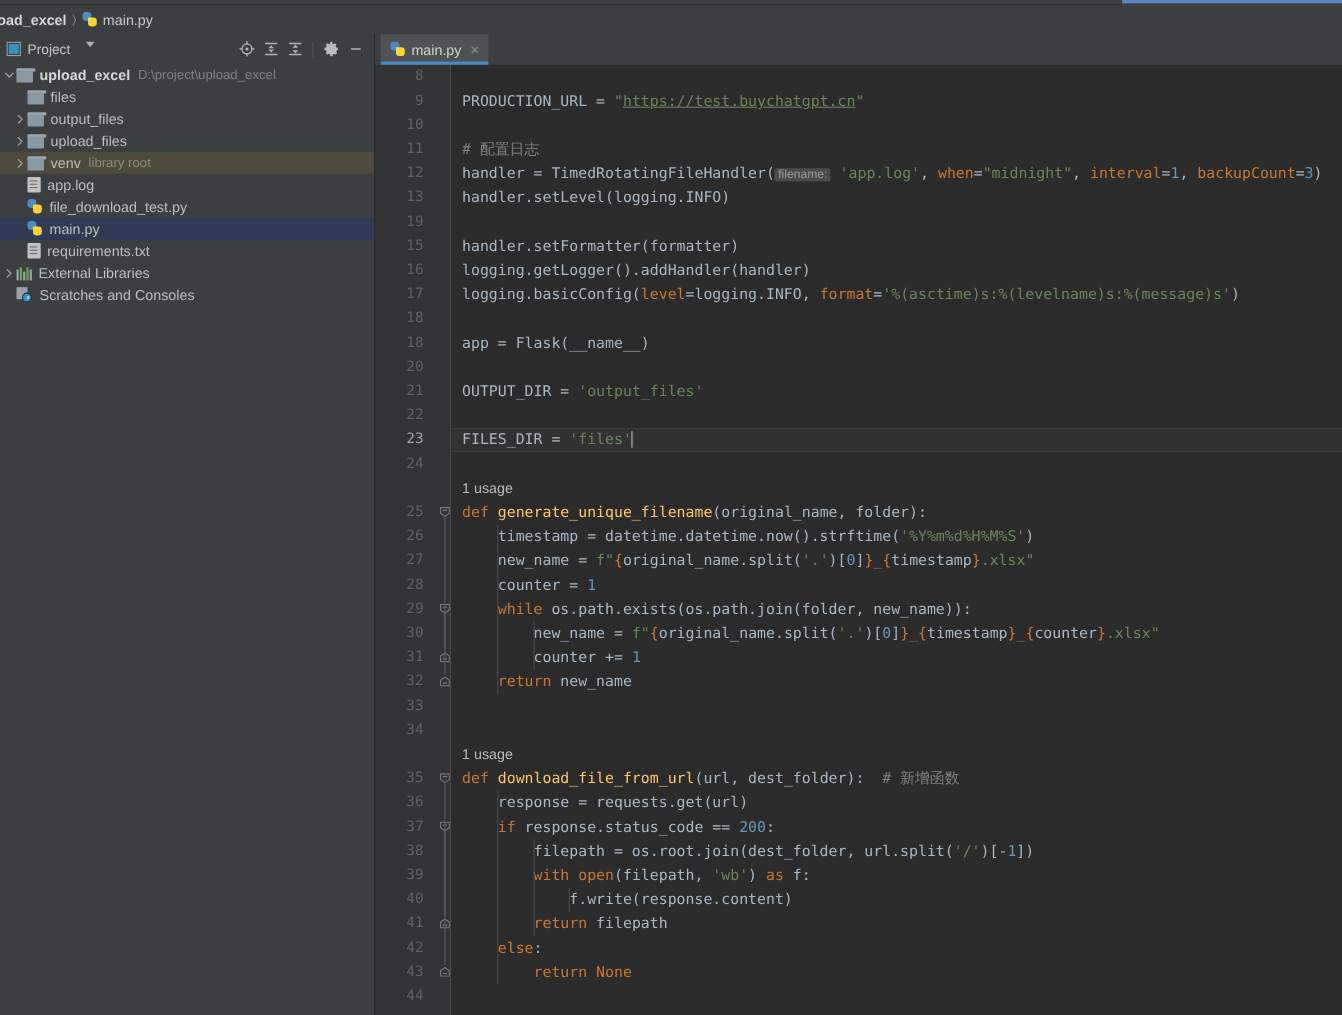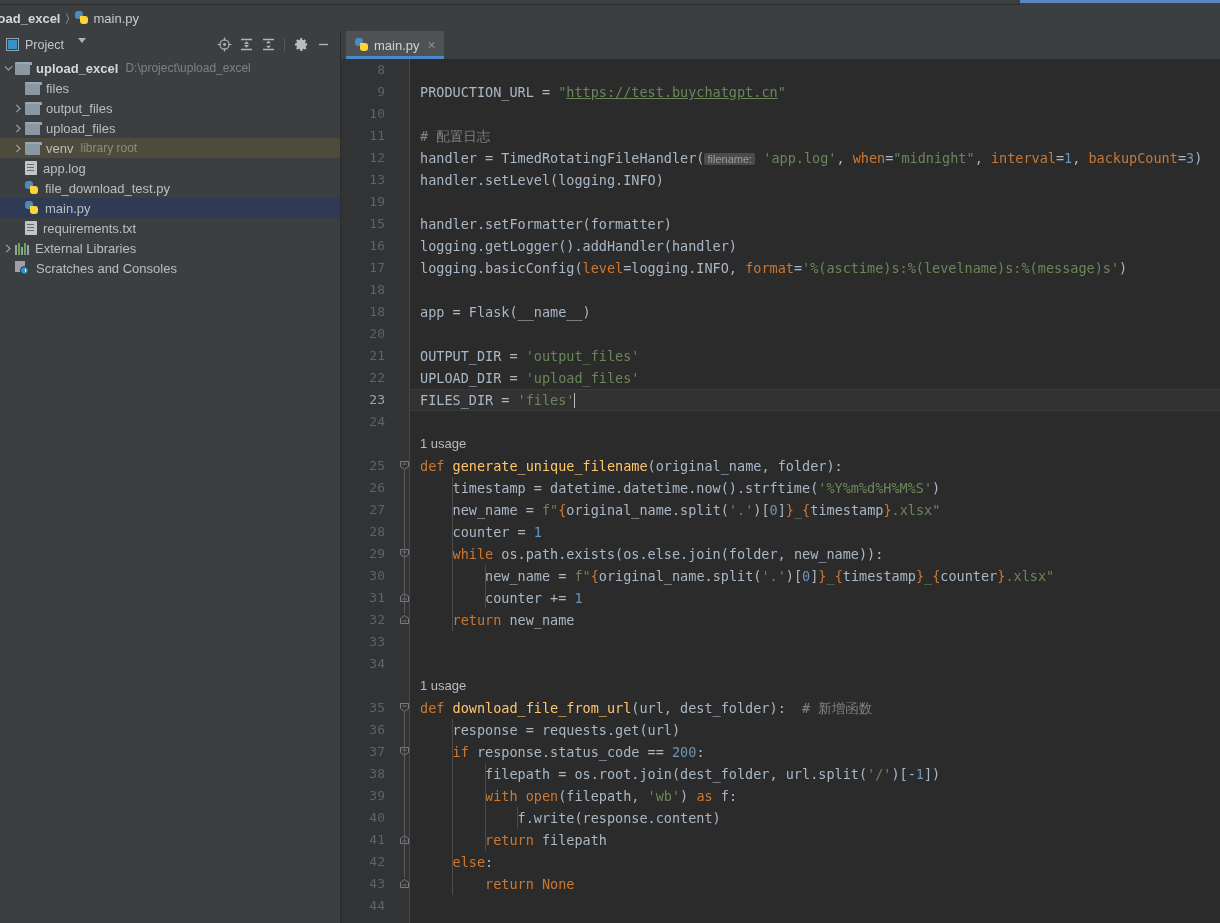--- a/index.html
+++ b/index.html
@@ -410,29 +410,28 @@
       <div style="position: absolute; left: 10px; top: 66px; height: 22px; line-height: 22px; font-family: &quot;DejaVu Sans Mono&quot;, monospace; font-size: 13.5px; white-space: pre; color: rgb(169, 183, 198);"><span class="c"># 配置日志</span></div>
       <div style="position: absolute; left: 10px; top: 88px; height: 22px; line-height: 22px; font-family: &quot;DejaVu Sans Mono&quot;, monospace; font-size: 13.5px; white-space: pre; color: rgb(169, 183, 198);"><span class="d">handler = TimedRotatingFileHandler(</span><span class="hint">filename:</span><span class="d"> </span><span class="s">'app.log'</span><span class="d">, </span><span class="k">when</span><span class="d">=</span><span class="s">"midnight"</span><span class="d">, </span><span class="k">interval</span><span class="d">=</span><span class="n">1</span><span class="d">, </span><span class="k">backupCount</span><span class="d">=</span><span class="n">3</span><span class="d">)</span></div>
       <div style="position: absolute; left: 10px; top: 110px; height: 22px; line-height: 22px; font-family: &quot;DejaVu Sans Mono&quot;, monospace; font-size: 13.5px; white-space: pre; color: rgb(169, 183, 198);"><span class="d">handler.setLevel(logging.INFO)</span></div>
       <div style="position: absolute; left: 10px; top: 154px; height: 22px; line-height: 22px; font-family: &quot;DejaVu Sans Mono&quot;, monospace; font-size: 13.5px; white-space: pre; color: rgb(169, 183, 198);"><span class="d">handler.setFormatter(formatter)</span></div>
       <div style="position: absolute; left: 10px; top: 176px; height: 22px; line-height: 22px; font-family: &quot;DejaVu Sans Mono&quot;, monospace; font-size: 13.5px; white-space: pre; color: rgb(169, 183, 198);"><span class="d">logging.getLogger().addHandler(handler)</span></div>
       <div style="position: absolute; left: 10px; top: 198px; height: 22px; line-height: 22px; font-family: &quot;DejaVu Sans Mono&quot;, monospace; font-size: 13.5px; white-space: pre; color: rgb(169, 183, 198);"><span class="d">logging.basicConfig(</span><span class="k">level</span><span class="d">=logging.INFO, </span><span class="k">format</span><span class="d">=</span><span class="s">'%(asctime)s:%(levelname)s:%(message)s'</span><span class="d">)</span></div>
       <div style="position: absolute; left: 10px; top: 220px; height: 22px; line-height: 22px; font-family: &quot;DejaVu Sans Mono&quot;, monospace; font-size: 13.5px; white-space: pre; color: rgb(169, 183, 198);"></div>
       <div style="position: absolute; left: 10px; top: 242px; height: 22px; line-height: 22px; font-family: &quot;DejaVu Sans Mono&quot;, monospace; font-size: 13.5px; white-space: pre; color: rgb(169, 183, 198);"><span class="d">app = Flask(__name__)</span></div>
       <div style="position: absolute; left: 10px; top: 264px; height: 22px; line-height: 22px; font-family: &quot;DejaVu Sans Mono&quot;, monospace; font-size: 13.5px; white-space: pre; color: rgb(169, 183, 198);"></div>
       <div style="position: absolute; left: 10px; top: 286px; height: 22px; line-height: 22px; font-family: &quot;DejaVu Sans Mono&quot;, monospace; font-size: 13.5px; white-space: pre; color: rgb(169, 183, 198);"><span class="d">OUTPUT_DIR = </span><span class="s">'output_files'</span></div>
-      <div style="position: absolute; left: 10px; top: 308px; height: 22px; line-height: 22px; font-family: &quot;DejaVu Sans Mono&quot;, monospace; font-size: 13.5px; white-space: pre; color: rgb(169, 183, 198);"><span class="d">UPLOAD_DIR = </span><span class="s">'upload_files'</span></div>
       <div style="position: absolute; left: 10px; top: 330px; height: 22px; line-height: 22px; font-family: &quot;DejaVu Sans Mono&quot;, monospace; font-size: 13.5px; white-space: pre; color: rgb(169, 183, 198);"><span class="d">FILES_DIR = </span><span class="s">'files'</span><span class="caret"></span></div>
       <div style="position: absolute; left: 10px; top: 352px; height: 22px; line-height: 22px; font-family: &quot;DejaVu Sans Mono&quot;, monospace; font-size: 13.5px; white-space: pre; color: rgb(169, 183, 198);"></div>
       <div class="usage" style="position: absolute; left: 10px; top: 374px; height: 22px; line-height: 22px;">1 usage</div>
       <div style="position: absolute; left: 10px; top: 396px; height: 22px; line-height: 22px; font-family: &quot;DejaVu Sans Mono&quot;, monospace; font-size: 13.5px; white-space: pre; color: rgb(169, 183, 198);"><span class="k">def </span><span class="f">generate_unique_filename</span><span class="d">(original_name, folder):</span></div>
       <div style="position: absolute; left: 10px; top: 418px; height: 22px; line-height: 22px; font-family: &quot;DejaVu Sans Mono&quot;, monospace; font-size: 13.5px; white-space: pre; color: rgb(169, 183, 198);"><span class="d">    timestamp = datetime.datetime.now().strftime(</span><span class="s">'%Y%m%d%H%M%S'</span><span class="d">)</span></div>
       <div style="position: absolute; left: 10px; top: 440px; height: 22px; line-height: 22px; font-family: &quot;DejaVu Sans Mono&quot;, monospace; font-size: 13.5px; white-space: pre; color: rgb(169, 183, 198);"><span class="d">    new_name = </span><span class="s">f"</span><span class="brace">{</span><span class="d">original_name.split(</span><span class="s">'.'</span><span class="d">)[</span><span class="n">0</span><span class="d">]</span><span class="brace">}</span><span class="s">_</span><span class="brace">{</span><span class="d">timestamp</span><span class="brace">}</span><span class="s">.xlsx"</span></div>
       <div style="position: absolute; left: 10px; top: 462px; height: 22px; line-height: 22px; font-family: &quot;DejaVu Sans Mono&quot;, monospace; font-size: 13.5px; white-space: pre; color: rgb(169, 183, 198);"><span class="d">    counter = </span><span class="n">1</span></div>
-      <div style="position: absolute; left: 10px; top: 484px; height: 22px; line-height: 22px; font-family: &quot;DejaVu Sans Mono&quot;, monospace; font-size: 13.5px; white-space: pre; color: rgb(169, 183, 198);"><span class="k">    while </span><span class="d">os.path.exists(os.else.join(folder, new_name)):</span></div>
+      <div style="position: absolute; left: 10px; top: 484px; height: 22px; line-height: 22px; font-family: &quot;DejaVu Sans Mono&quot;, monospace; font-size: 13.5px; white-space: pre; color: rgb(169, 183, 198);"><span class="k">    while </span><span class="d">os.path.exists(os.path.join(folder, new_name)):</span></div>
       <div style="position: absolute; left: 10px; top: 506px; height: 22px; line-height: 22px; font-family: &quot;DejaVu Sans Mono&quot;, monospace; font-size: 13.5px; white-space: pre; color: rgb(169, 183, 198);"><span class="d">        new_name = </span><span class="s">f"</span><span class="brace">{</span><span class="d">original_name.split(</span><span class="s">'.'</span><span class="d">)[</span><span class="n">0</span><span class="d">]</span><span class="brace">}</span><span class="s">_</span><span class="brace">{</span><span class="d">timestamp</span><span class="brace">}</span><span class="s">_</span><span class="brace">{</span><span class="d">counter</span><span class="brace">}</span><span class="s">.xlsx"</span></div>
       <div style="position: absolute; left: 10px; top: 528px; height: 22px; line-height: 22px; font-family: &quot;DejaVu Sans Mono&quot;, monospace; font-size: 13.5px; white-space: pre; color: rgb(169, 183, 198);"><span class="d">        counter += </span><span class="n">1</span></div>
       <div style="position: absolute; left: 10px; top: 550px; height: 22px; line-height: 22px; font-family: &quot;DejaVu Sans Mono&quot;, monospace; font-size: 13.5px; white-space: pre; color: rgb(169, 183, 198);"><span class="k">    return </span><span class="d">new_name</span></div>
       <div style="position: absolute; left: 10px; top: 572px; height: 22px; line-height: 22px; font-family: &quot;DejaVu Sans Mono&quot;, monospace; font-size: 13.5px; white-space: pre; color: rgb(169, 183, 198);"></div>
       <div style="position: absolute; left: 10px; top: 594px; height: 22px; line-height: 22px; font-family: &quot;DejaVu Sans Mono&quot;, monospace; font-size: 13.5px; white-space: pre; color: rgb(169, 183, 198);"></div>
       <div class="usage" style="position: absolute; left: 10px; top: 616px; height: 22px; line-height: 22px;">1 usage</div>
       <div style="position: absolute; left: 10px; top: 638px; height: 22px; line-height: 22px; font-family: &quot;DejaVu Sans Mono&quot;, monospace; font-size: 13.5px; white-space: pre; color: rgb(169, 183, 198);"><span class="k">def </span><span class="f">download_file_from_url</span><span class="d">(url, dest_folder):  </span><span class="c"># 新增函数</span></div>
       <div style="position: absolute; left: 10px; top: 660px; height: 22px; line-height: 22px; font-family: &quot;DejaVu Sans Mono&quot;, monospace; font-size: 13.5px; white-space: pre; color: rgb(169, 183, 198);"><span class="d">    response = requests.get(url)</span></div>
       <div style="position: absolute; left: 10px; top: 682px; height: 22px; line-height: 22px; font-family: &quot;DejaVu Sans Mono&quot;, monospace; font-size: 13.5px; white-space: pre; color: rgb(169, 183, 198);"><span class="k">    if </span><span class="d">response.status_code == </span><span class="n">200</span><span class="d">:</span></div>
       <div style="position: absolute; left: 10px; top: 704px; height: 22px; line-height: 22px; font-family: &quot;DejaVu Sans Mono&quot;, monospace; font-size: 13.5px; white-space: pre; color: rgb(169, 183, 198);"><span class="d">        filepath = os.root.join(dest_folder, url.split(</span><span class="s">'/'</span><span class="d">)[-</span><span class="n">1</span><span class="d">])</span></div>

